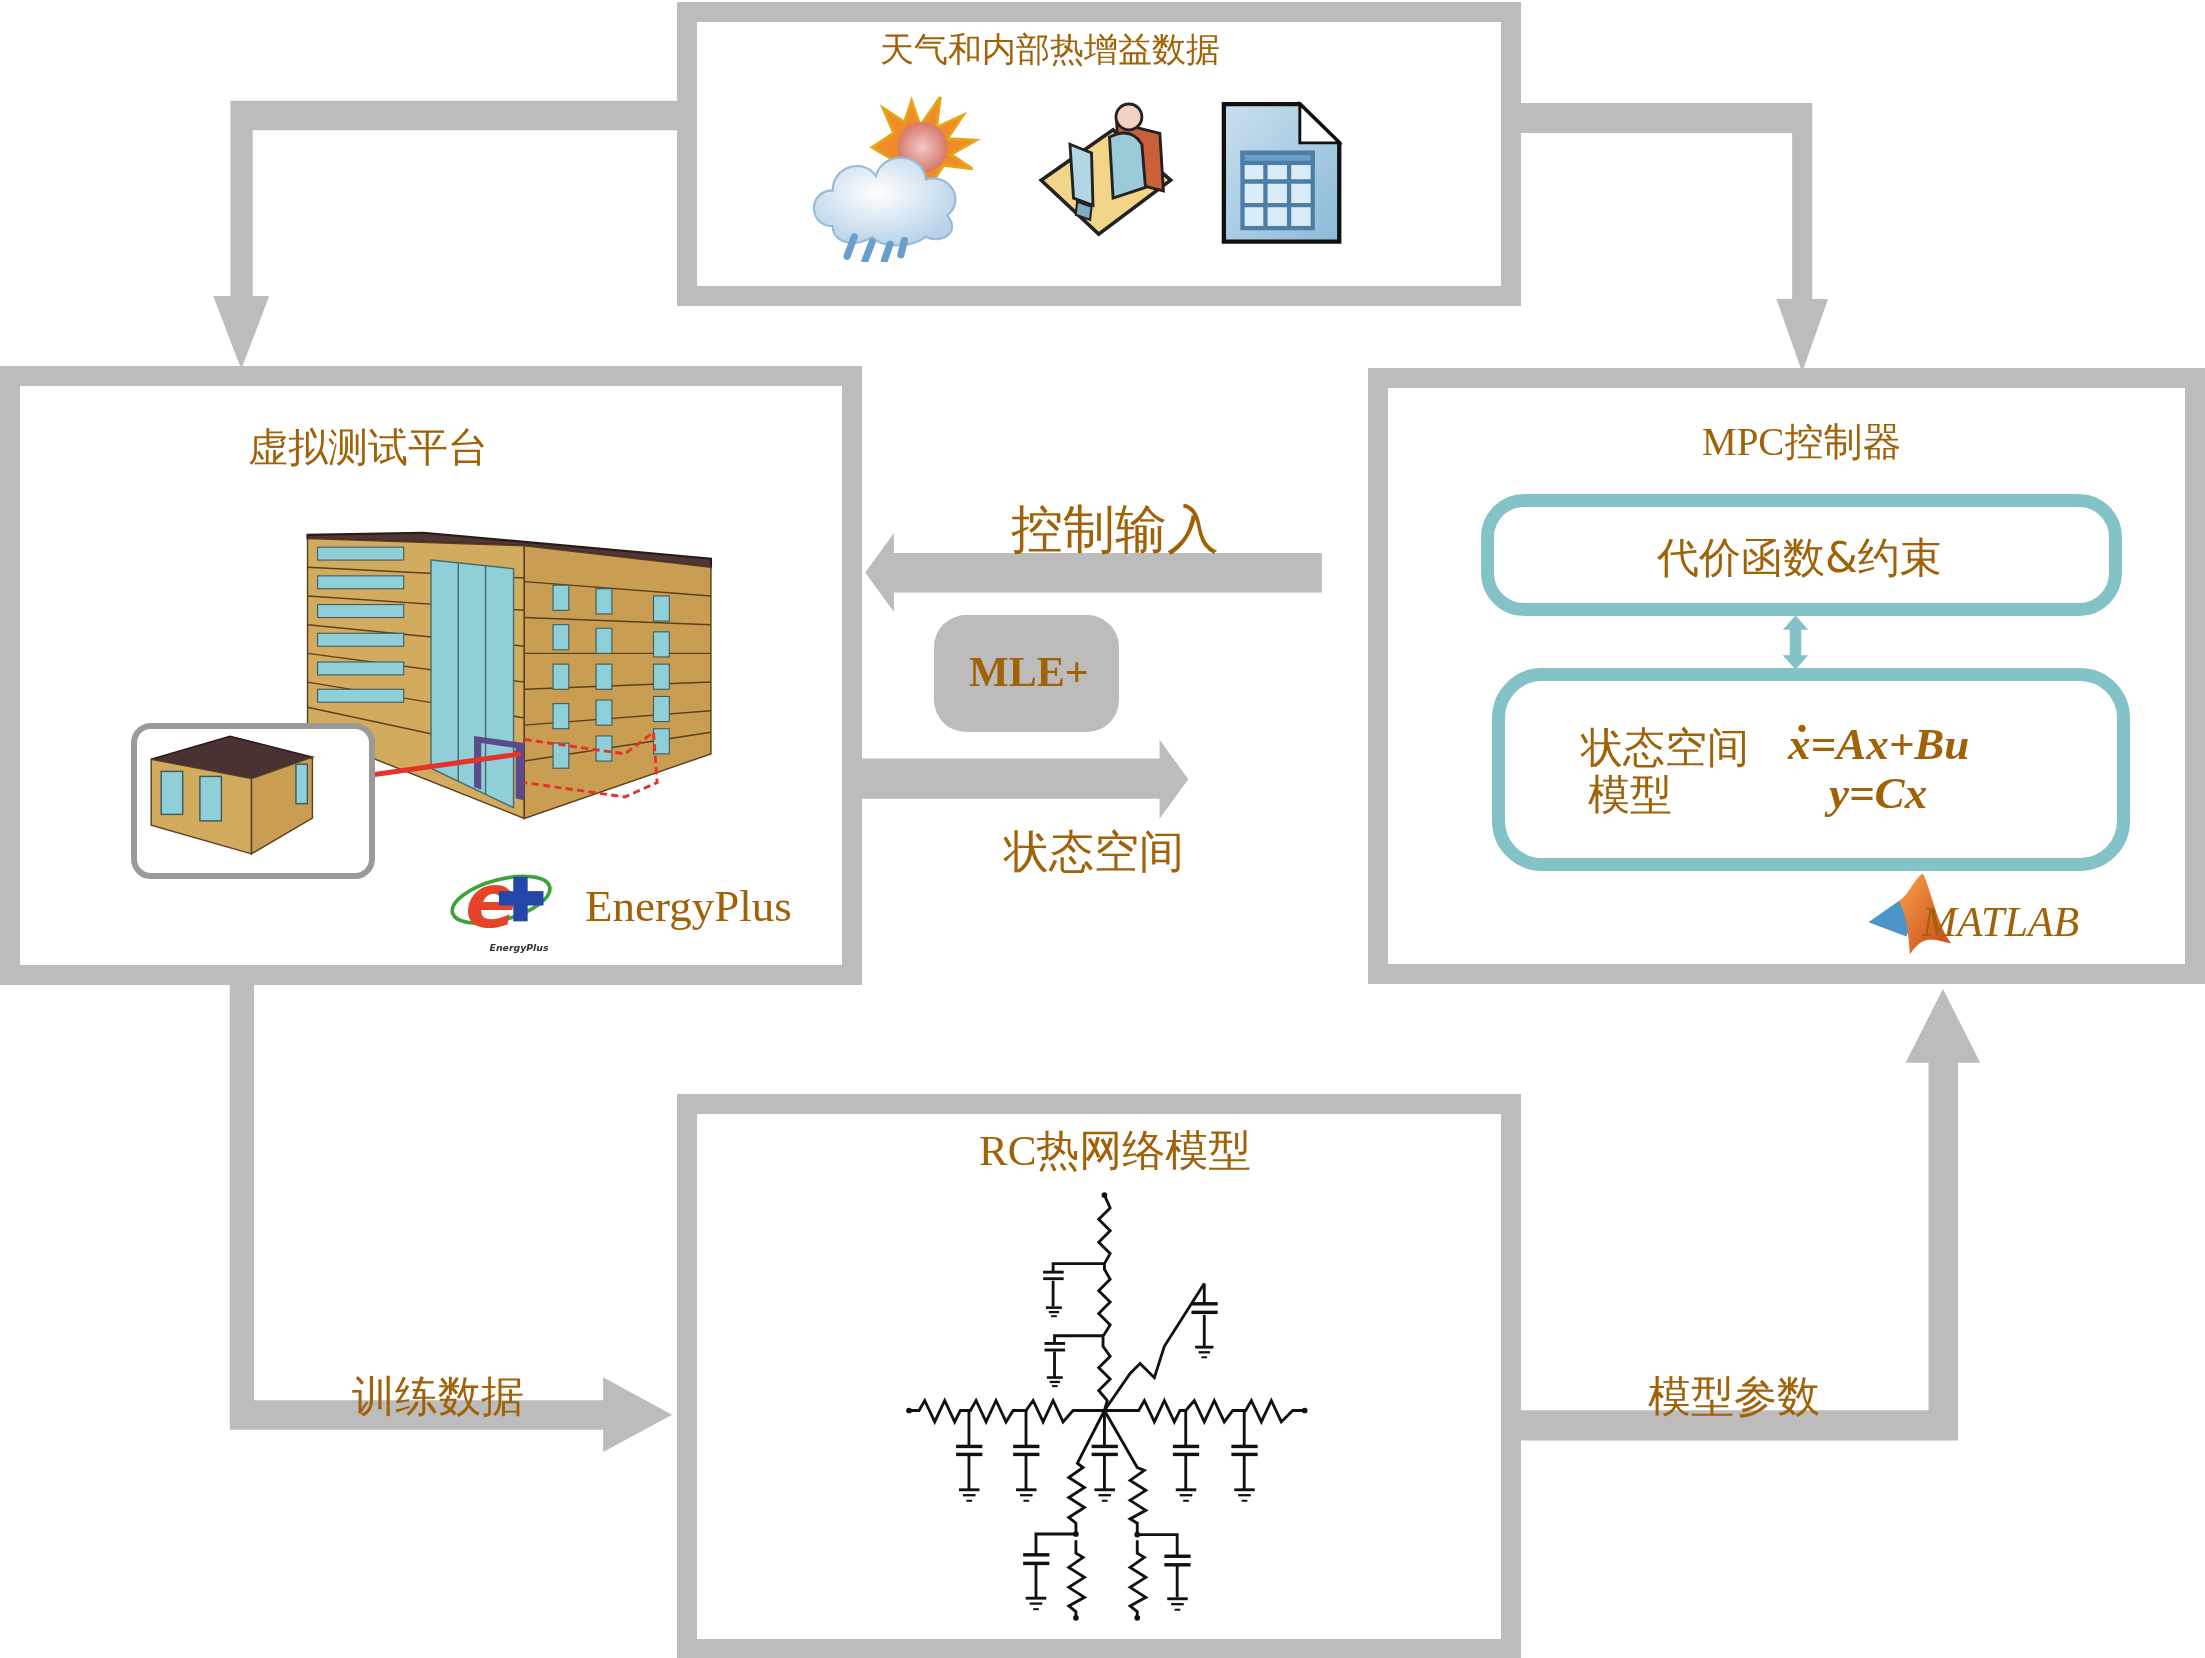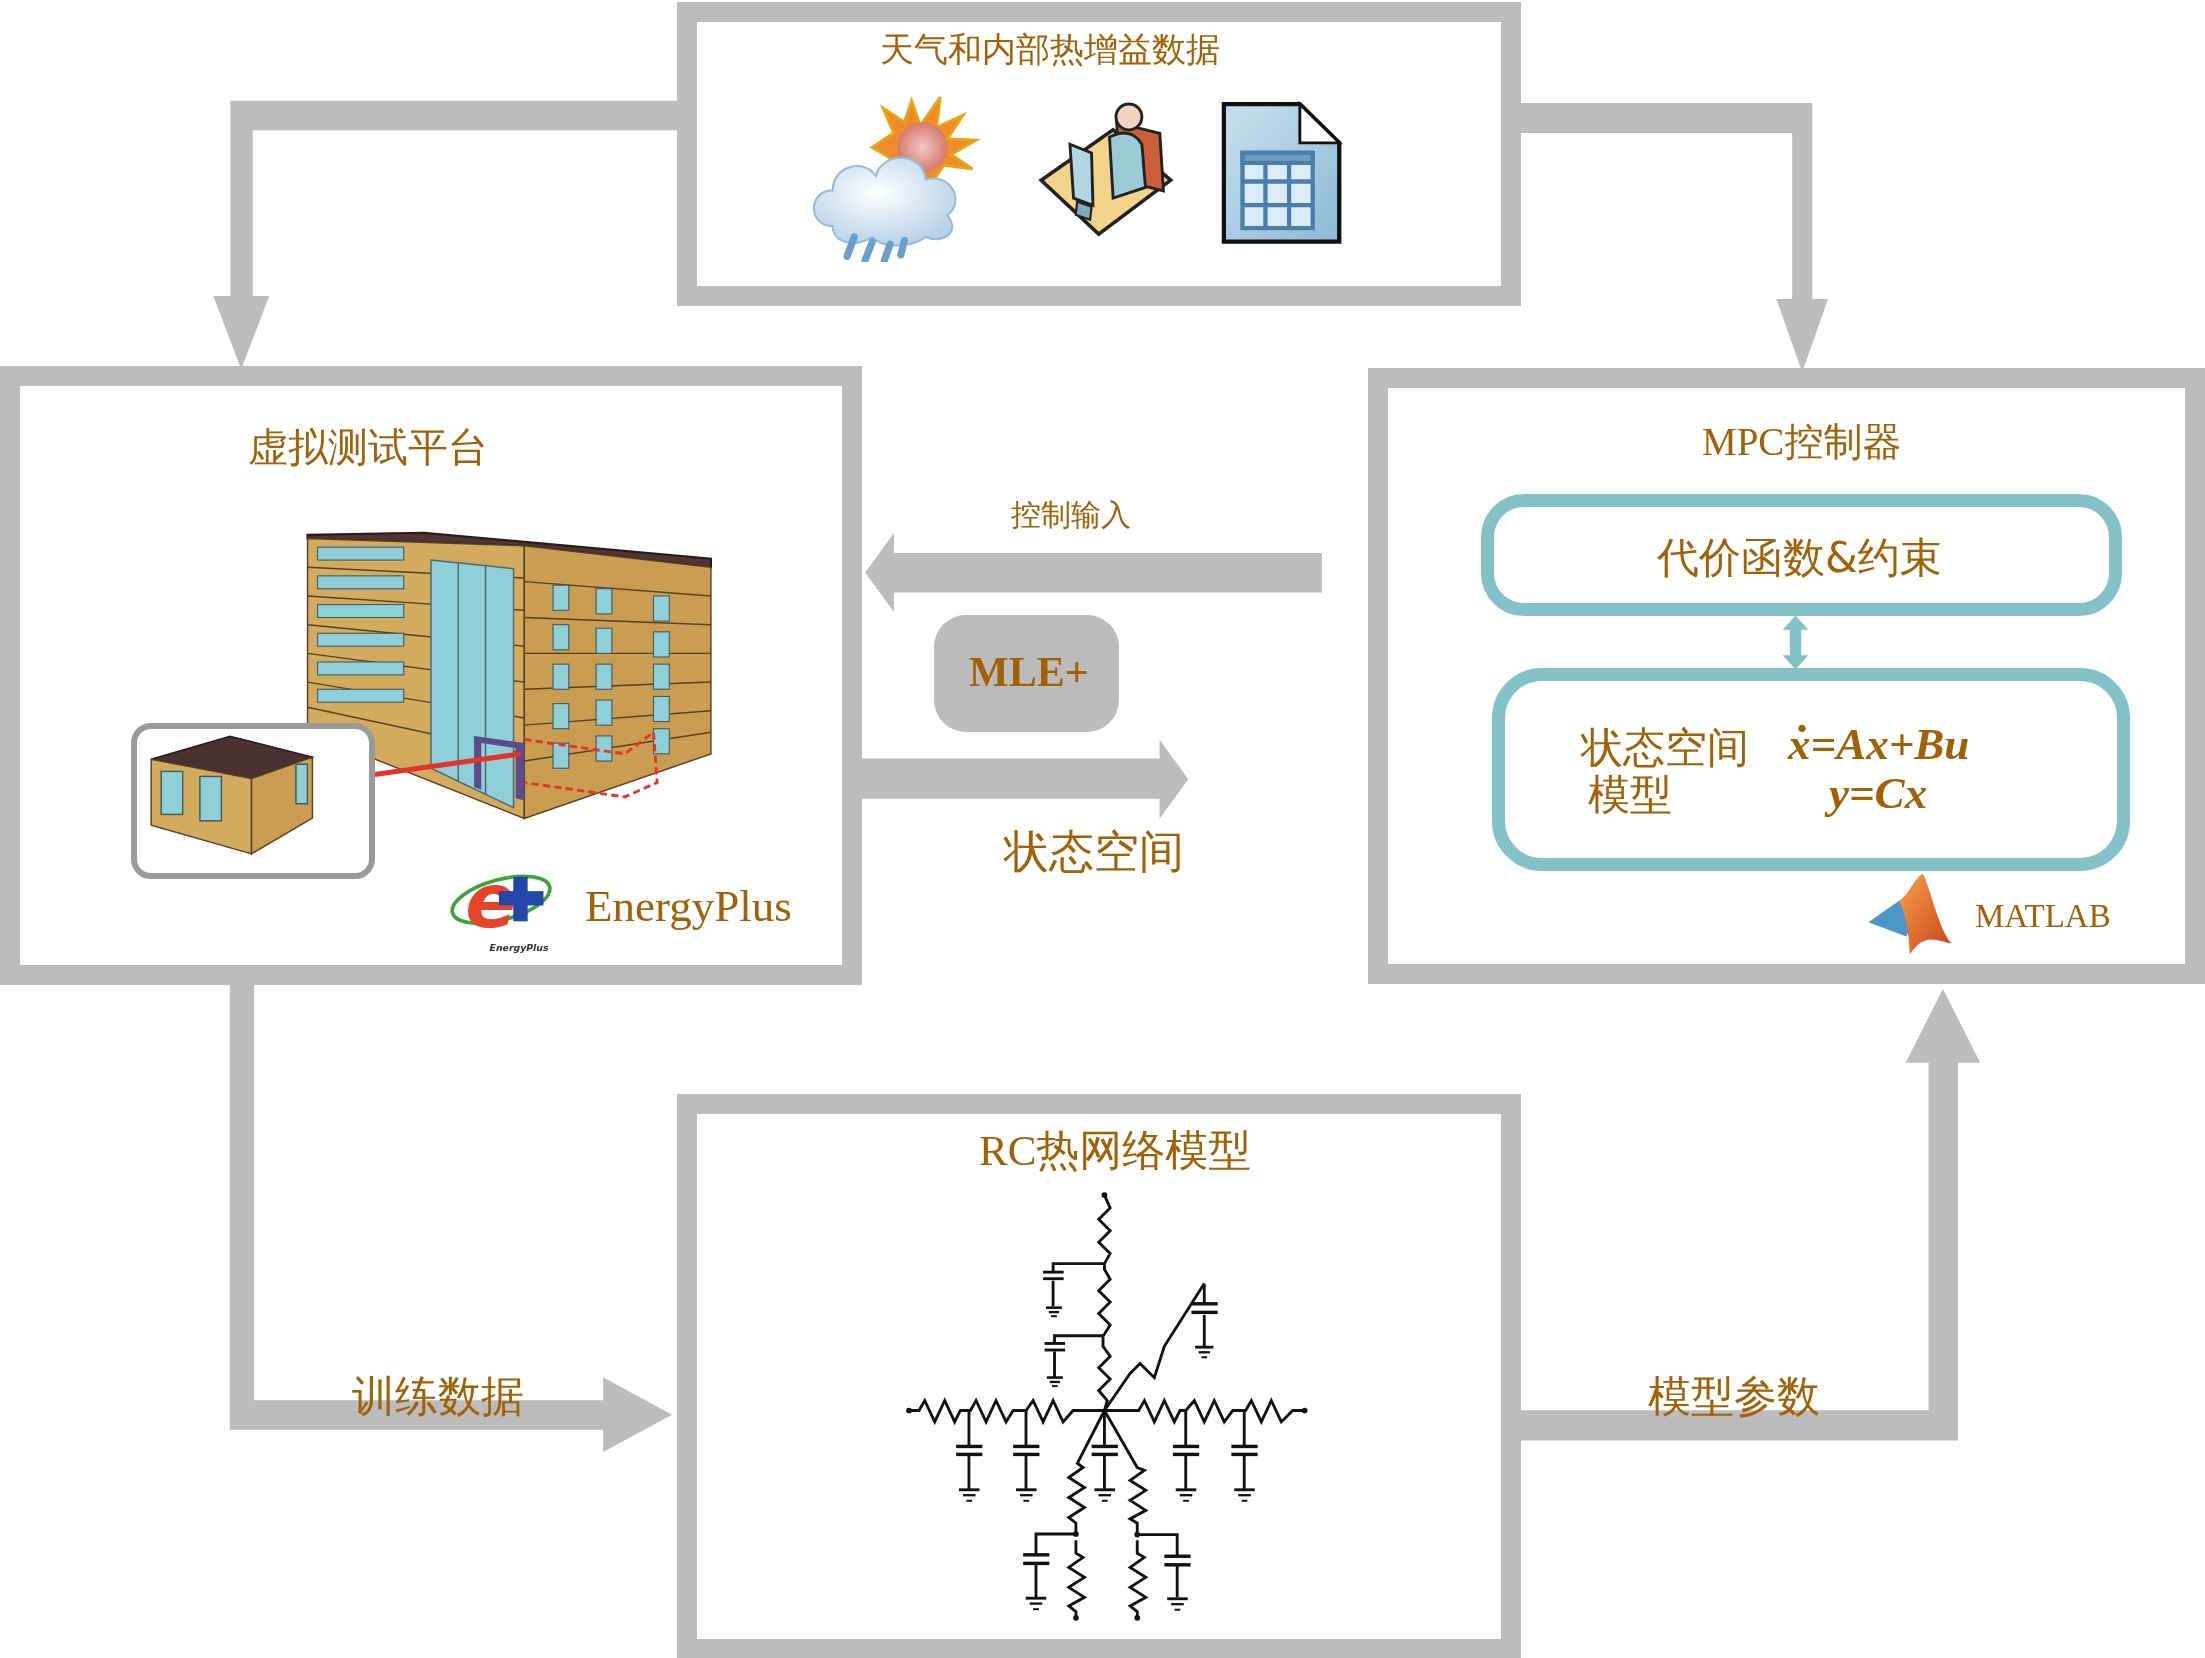--- a/index.html
+++ b/index.html
@@ -156,21 +156,21 @@
 
 <svg style="left:445px;top:855px;" width="115" height="101" viewBox="0 0 160 140">
   <ellipse cx="78" cy="62" rx="70" ry="28" fill="none" stroke="#3aa33a" stroke-width="5" transform="rotate(-15 78 62)"></ellipse>
   <text x="28" y="100" font-family="DejaVu Sans, sans-serif" font-size="105" font-weight="bold" font-style="italic" fill="#e5432a">e</text>
   <rect x="95" y="30" width="20" height="62" fill="#2346a8"></rect>
   <rect x="75" y="50" width="62" height="20" fill="#2346a8"></rect>
   <text x="62" y="133" font-family="DejaVu Sans, sans-serif" font-size="13" font-style="italic" font-weight="bold" fill="#333">EnergyPlus</text>
 </svg>
 <div class="lbl serif" style="left:585px;top:880px;font-size:45px;">EnergyPlus</div>
 
-<div class="lbl" style="left:1011px;top:495px;font-size:30px;">控制输入</div>
+<div class="lbl" style="left:1011px;top:495px;font-size:52px;">控制输入</div>
 <div class="mle" style="left:934px;top:615px;width:185px;height:117px;"></div>
 <div class="lbl serif" style="left:969px;top:648px;font-size:42px;font-weight:bold;">MLE+</div>
 <div class="lbl" style="left:1004px;top:822px;font-size:45px;">状态空间</div>
 
 <div class="box" style="left:1368px;top:368px;width:837px;height:616px;"></div>
 <div class="lbl" style="left:1702px;top:415px;font-size:39px;"><span class="serif">MPC控制器</span></div>
 
 <div class="teal" style="left:1481px;top:494px;width:641px;height:122px;"></div>
 <div class="lbl" style="left:1657px;top:530px;font-size:42px;">代价函数&amp;约束</div>
 
@@ -189,21 +189,21 @@
 <svg style="left:1867px;top:872px;" width="93" height="86" viewBox="0 0 130 120">
   <defs>
       <linearGradient id="mlG" x1="0" y1="0" x2="1" y2="1">
         <stop offset="0" stop-color="#f6a24a"></stop>
         <stop offset="1" stop-color="#c8421a"></stop>
       </linearGradient>
     </defs>
   <polygon points="2,70 45,40 70,55 55,90" fill="#4b95c8"></polygon>
   <path d="M45,40 C60,30 65,10 78,2 C88,20 100,80 118,100 C95,95 80,85 60,115 C58,85 55,60 45,40 Z" fill="url(#mlG)"></path>
 </svg>
-<div class="lbl serif" style="left:1975px;top:898px;font-size:33px;">MATLAB</div>
+<div class="lbl serif" style="left:1922px;top:898px;font-size:42px;font-style:italic;">MATLAB</div>
 
 <div class="box" style="left:677px;top:1094px;width:844px;height:565px;"></div>
 <div class="lbl" style="left:979px;top:1122px;font-size:43px;"><span class="serif">RC热网络模型</span></div>
 
 <svg style="left:826px;top:1178px;" width="574" height="445" viewBox="0 0 1560 1560">
   <g fill="none" stroke="#111" stroke-width="10" stroke-linejoin="miter">
 
     <path d="M65,815 L100,815 L120,780 L155,855 L190,780 L225,855 L245,815 L280,815 L300,780 L335,855 L370,780 L405,855 L430,815 L475,815 L500,780 L535,855 L570,780 L605,855 L640,815 L750,815"></path>
 
     <path d="M750,815 L870,815 L890,780 L925,855 L960,780 L995,855 L1015,815 L1035,815 L1065,780 L1100,855 L1135,780 L1170,855 L1200,815 L1245,815 L1265,780 L1300,855 L1335,780 L1370,855 L1410,815 L1450,815"></path>

